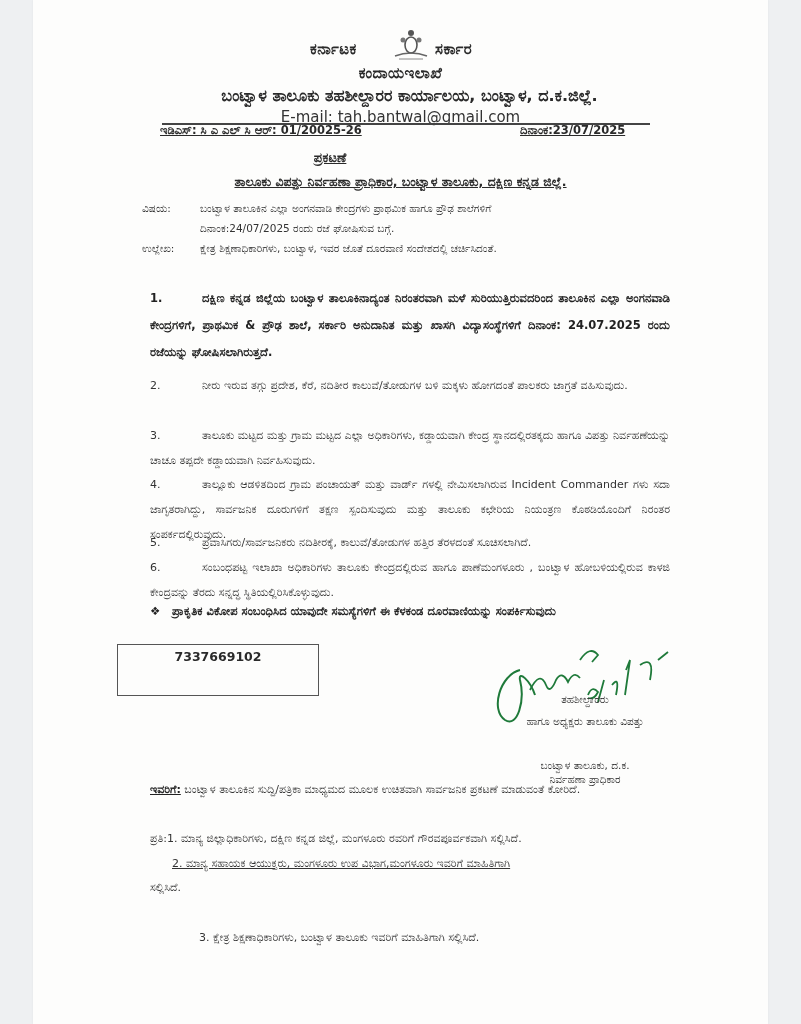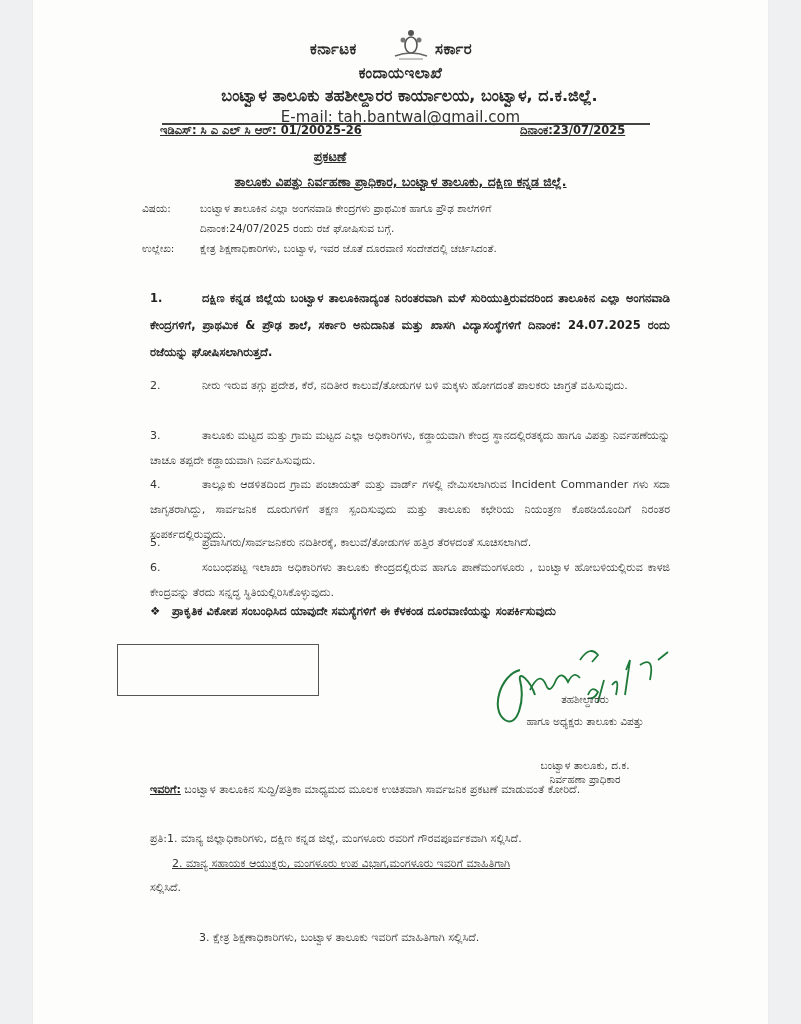--- a/index.html
+++ b/index.html
@@ -53,21 +53,21 @@
 
 <div class="abs head1" style="left:310px; top:40px;">ಕರ್ನಾಟಕ</div>
 <div class="abs head1" style="left:435px; top:40px;">ಸರ್ಕಾರ</div>
 <div class="abs head1 center" style="left:0; width:801px; top:64px;">ಕಂದಾಯಇಲಾಖೆ</div>
 <div class="abs head3 center" style="left:0; width:801px; top:86px;padding-left:9px;">ಬಂಟ್ವಾಳ ತಾಲೂಕು ತಹಶೀಲ್ದಾರರ ಕಾರ್ಯಾಲಯ, ಬಂಟ್ವಾಳ, ದ.ಕ.ಜಿಲ್ಲೆ.</div>
 <div class="abs email center" style="left:0; width:801px; top:108px;">E-mail: tah.bantwal@gmail.com</div>
 <div class="hr" style="left:162px; width:488px; top:123px;"></div>
 <div class="abs refline" style="left:160px; top:123px;">ಇಡಿಎಸ್: ಸಿ ಎ ಎಲ್ ಸಿ ಆರ್: 01/20025-26</div>
 <div class="abs refline" style="left:520px; top:123px;">ದಿನಾಂಕ:23/07/2025</div>
 
-<div class="abs title center" style="left:0; width:660px; top:150px;font-family:Liberation Mono, monospace;">ಪ್ರಕಟಣೆ</div>
+<div class="abs title center" style="left:0; width:660px; top:150px;">ಪ್ರಕಟಣೆ</div>
 <div class="abs sub center" style="left:0; width:801px; top:174px;">ತಾಲೂಕು ವಿಪತ್ತು ನಿರ್ವಹಣಾ ಪ್ರಾಧಿಕಾರ, ಬಂಟ್ವಾಳ ತಾಲೂಕು, ದಕ್ಷಿಣ ಕನ್ನಡ ಜಿಲ್ಲೆ.</div>
 
 <div class="abs small" style="left:142px; top:198px;">ವಿಷಯ:</div>
 <div class="abs small" style="left:200px; top:198px; width:470px;">ಬಂಟ್ವಾಳ ತಾಲೂಕಿನ ಎಲ್ಲಾ ಅಂಗನವಾಡಿ ಕೇಂದ್ರಗಳು ಪ್ರಾಥಮಿಕ ಹಾಗೂ ಪ್ರೌಢ ಶಾಲೆಗಳಿಗೆ</div>
 <div class="abs small" style="left:200px; top:218px; width:470px;">ದಿನಾಂಕ:24/07/2025 ರಂದು ರಜೆ ಘೋಷಿಸುವ ಬಗ್ಗೆ.</div>
 <div class="abs small" style="left:142px; top:238px;">ಉಲ್ಲೇಖ:</div>
 <div class="abs small" style="left:200px; top:238px; width:470px;">ಕ್ಷೇತ್ರ ಶಿಕ್ಷಣಾಧಿಕಾರಿಗಳು, ಬಂಟ್ವಾಳ, ಇವರ ಜೊತೆ ದೂರವಾಣಿ ಸಂದೇಶದಲ್ಲಿ ಚರ್ಚಿಸಿದಂತೆ.</div>
 
 <div class="abs boldpara" style="left:150px; top:285px; width:520px;">
   <span class="num">1.</span><span>ದಕ್ಷಿಣ ಕನ್ನಡ ಜಿಲ್ಲೆಯ ಬಂಟ್ವಾಳ ತಾಲೂಕಿನಾದ್ಯಂತ ನಿರಂತರವಾಗಿ ಮಳೆ ಸುರಿಯುತ್ತಿರುವದರಿಂದ ತಾಲೂಕಿನ ಎಲ್ಲಾ ಅಂಗನವಾಡಿ ಕೇಂದ್ರಗಳಿಗೆ, ಪ್ರಾಥಮಿಕ &amp; ಪ್ರೌಢ ಶಾಲೆ, ಸರ್ಕಾರಿ ಅನುದಾನಿತ ಮತ್ತು ಖಾಸಗಿ ವಿದ್ಯಾಸಂಸ್ಥೆಗಳಿಗೆ ದಿನಾಂಕ: 24.07.2025 ರಂದು ರಜೆಯನ್ನು ಘೋಷಿಸಲಾಗಿರುತ್ತದೆ.</span>
@@ -87,20 +87,21 @@
 </div>
 <div class="abs para" style="left:150px; top:555px; width:520px;">
   <span class="num">6.</span><span>ಸಂಬಂಧಪಟ್ಟ ಇಲಾಖಾ ಅಧಿಕಾರಿಗಳು ತಾಲೂಕು ಕೇಂದ್ರದಲ್ಲಿರುವ ಹಾಗೂ ಪಾಣೆಮಂಗಳೂರು , ಬಂಟ್ವಾಳ ಹೋಬಳಿಯಲ್ಲಿರುವ ಕಾಳಜಿ ಕೇಂದ್ರವನ್ನು ತೆರದು ಸನ್ನದ್ಧ ಸ್ಥಿತಿಯಲ್ಲಿರಿಸಿಕೊಳ್ಳುವುದು.</span>
 </div>
 
 <div class="abs boldpara" style="left:150px; top:598px; width:520px;">
   <span style="display:inline-block;width:22px;">❖</span><span>ಪ್ರಾಕೃತಿಕ ವಿಕೋಪ ಸಂಬಂಧಿಸಿದ ಯಾವುದೇ ಸಮಸ್ಯೆಗಳಿಗೆ ಈ ಕೆಳಕಂಡ ದೂರವಾಣಿಯನ್ನು ಸಂಪರ್ಕಿಸುವುದು</span>
 </div>
 
 <div class="box">
+  <div style="font-size:12.5px;">7337669102</div>
 </div>
 
 <svg class="abs" style="left:480px; top:640px;" width="210" height="85" viewBox="0 0 210 85">
   <path d="M40 30 C20 35 10 70 25 80 C38 88 45 60 40 40 C38 30 50 40 55 55" fill="none" stroke="#1f7a3a" stroke-width="2"></path>
   <path d="M50 50 Q60 30 66 45 Q70 55 76 40 Q82 30 88 42 Q94 30 100 38" fill="none" stroke="#1f7a3a" stroke-width="1.8"></path>
   <path d="M100 20 Q110 5 118 15 L112 22" fill="none" stroke="#1f7a3a" stroke-width="1.8"></path>
   <path d="M108 55 Q112 45 118 52 Q114 60 108 58 M124 40 L118 62 M132 45 Q140 35 136 55 M146 30 L150 20 L145 55 M160 25 Q175 15 170 40 M178 20 L188 12" fill="none" stroke="#1f7a3a" stroke-width="1.8"></path>
 </svg>
 
 <div class="abs sigblock" style="left:470px; top:688px; width:230px;">ತಹಶೀಲ್ದಾರರು</div>

